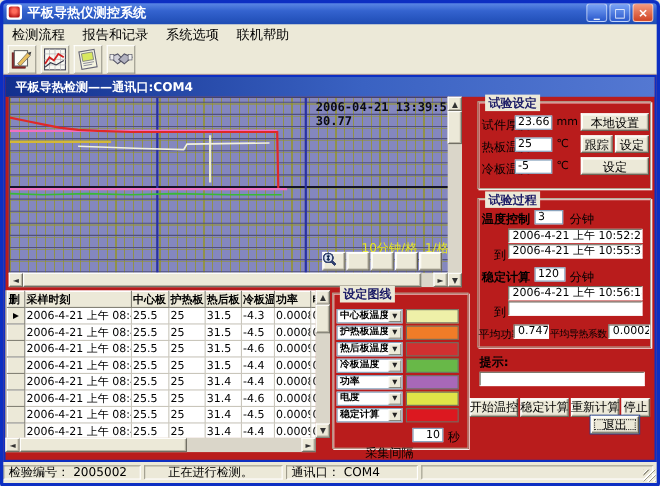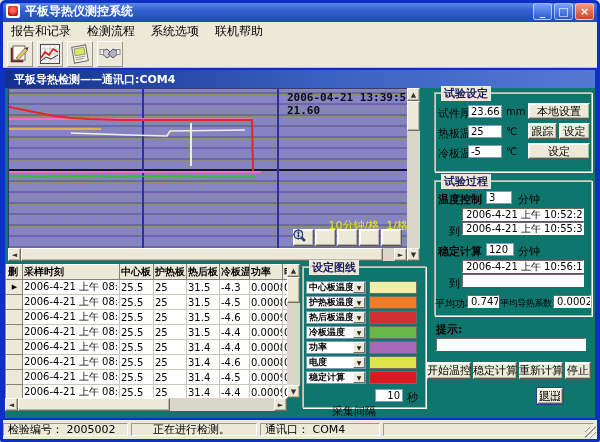--- a/index.html
+++ b/index.html
@@ -20,21 +20,21 @@
   .wbtn.cl{background:linear-gradient(180deg,#f49a7e,#d04424);}
   
   .menubar{position:absolute;left:3px;top:22px;width:594px;height:18px;background:#ece9d8;display:flex;align-items:center;font-size:12px;}
   .mi{padding:1px 8px;}
   .toolbar{position:absolute;left:3px;top:40px;width:594px;height:28px;background:#ece9d8;
     border-bottom:1px solid #c6c2ac;display:flex;align-items:center;gap:4px;padding-left:4px;box-sizing:border-box;}
   .tbtn{width:26px;height:26px;background:#ece9d8;border:1px solid;border-color:#fff #99968a #99968a #fff;
     display:flex;align-items:center;justify-content:center;box-sizing:border-box;}
   
   .mdi{position:absolute;left:3px;top:68px;width:594px;height:352px;border:2px solid #0d2fc2;
-    background:#0f766e;box-sizing:border-box;}
+    background:#b91c1c;box-sizing:border-box;}
   .mdititle{position:absolute;left:0;top:0;width:590px;height:18px;
     background:linear-gradient(90deg,#12308e 0%,#3a62c2 55%,#5478d2 100%);
     color:#fff;font-weight:bold;font-size:11px;display:flex;align-items:center;padding-left:9px;box-sizing:border-box;}
   
   .chart{position:absolute;left:3px;top:18px;width:399px;height:160px;border:1px solid #3c3c68;box-sizing:content-box;
     background:
       repeating-linear-gradient(90deg,rgba(148,148,44,.8) 0 1px,transparent 1px 8px),
       repeating-linear-gradient(0deg,rgba(148,148,44,.55) 0 1px,transparent 1px 11px),
       #8487bf;overflow:hidden;}
   .chart svg{position:absolute;left:0;top:0;}
@@ -92,22 +92,22 @@
     <div class="appicon"></div>
     <span>平板导热仪测控系统</span>
     <div class="winbtns">
       <div class="wbtn mn">_</div>
       <div class="wbtn mx">□</div>
       <div class="wbtn cl">×</div>
     </div>
   </div>
 
   <div class="menubar">
+      <span class="mi">检测流程</span>
       <span class="mi">报告和记录</span>
-      <span class="mi">检测流程</span>
       <span class="mi">系统选项</span>
       <span class="mi">联机帮助</span>
     </div>
 
   <div class="toolbar">
     <div class="tbtn">
       <svg width="22" height="22" viewBox="0 0 22 22">
         <rect x="2" y="5" width="12" height="14" fill="#8b2424" stroke="#501010" stroke-width="0.5"></rect>
         <rect x="4" y="3" width="12" height="14" fill="#fdfdf5" stroke="#666"></rect>
         <path d="M7 15 L16 5 L18.5 7.5 L9.5 17 Z" fill="#e8c060" stroke="#555" stroke-width="0.6"></path>
@@ -167,21 +167,21 @@
           <line x1="269" y1="0" x2="269" y2="160" stroke="#2830a2" stroke-width="2"></line>
           <polyline points="0,30 243,30" fill="none" stroke="#f070c0" stroke-width="2"></polyline>
           <polyline points="0,40 92,40" fill="none" stroke="#d4b838" stroke-width="2"></polyline>
           <polyline points="182,34 182,77" fill="none" stroke="#eeeec8" stroke-width="2"></polyline>
           <polyline points="62,44 120,46 158,47 161,42 236,41" fill="none" stroke="#f2f2dc" stroke-width="1.5"></polyline>
           <polyline points="0,83 252,83" fill="none" stroke="#f070c0" stroke-width="2"></polyline>
           <polyline points="0,87 30,88 70,87 110,88 150,87 200,88 247,88" fill="none" stroke="#38b838" stroke-width="1.5"></polyline>
           <polyline points="0,18 15,21 30,24 45,27 62,29 80,30 110,31 243,31 244,82" fill="none" stroke="#e02828" stroke-width="2"></polyline>
         </svg>
       <div class="ctext" style="left:278px;top:2px;">2006-04-21 13:39:56</div>
-      <div class="ctext" style="left:278px;top:15px;">21.60</div>
+      <div class="ctext" style="left:278px;top:15px;">30.77</div>
       <div class="cscale">10分钟/格  1/格</div>
       <div class="zoomrow" id="zoomrow">
           <div class="zbtn">
             <svg width="13" height="13" viewBox="0 0 12 12">
               <circle cx="5" cy="5" r="3.8" fill="#dce4f2" stroke="#30406e" stroke-width="1.1"></circle>
               <path d="M7.8 7.8 L10.8 10.8" stroke="#30406e" stroke-width="1.8"></path>
               <path d="M5 3 L5 5 L6.5 5" stroke="#10254e" stroke-width="0.9" fill="none"></path>
             </svg>
           </div>
           <div class="zbtn">
@@ -410,21 +410,21 @@
     <div class="lab" style="left:495px;top:227px;font-size:9px;letter-spacing:-0.4px;">平均导热系数</div>
     <div class="dfield" style="left:548px;top:225px;width:38px;">0.00026</div>
 
     <div class="lab b" style="left:431px;top:252px;">提示:</div>
     <div class="dfield" style="left:431px;top:268px;width:150px;"></div>
 
     <div class="xbtn" style="left:422px;top:292px;width:44px;height:17px;">开始温控</div>
     <div class="xbtn" style="left:468px;top:292px;width:44px;height:17px;">稳定计算</div>
     <div class="xbtn" style="left:514px;top:292px;width:44px;height:17px;">重新计算</div>
     <div class="xbtn" style="left:560px;top:292px;width:26px;height:17px;">停止</div>
-    <div class="xbtn defbtn" style="left:532px;top:318px;width:26px;height:16px;">退出</div>
+    <div class="xbtn defbtn" style="left:532px;top:308px;width:44px;height:16px;">退出</div>
   </div>
 
   <div class="statusbar" id="statusbar">
       <div class="spanel" style="left: 380px; width: 211px;"></div>
       <div class="spanel" style="left: 257px; width: 120px;">通讯口： COM4</div>
       <div class="spanel" style="left: 128px; width: 126px; padding-left: 21px;">正在进行检测。</div>
       <div class="spanel" style="left: 0px; width: 125px;">检验编号： 2005002</div>
     <div class="grip"></div>
   </div>
 

